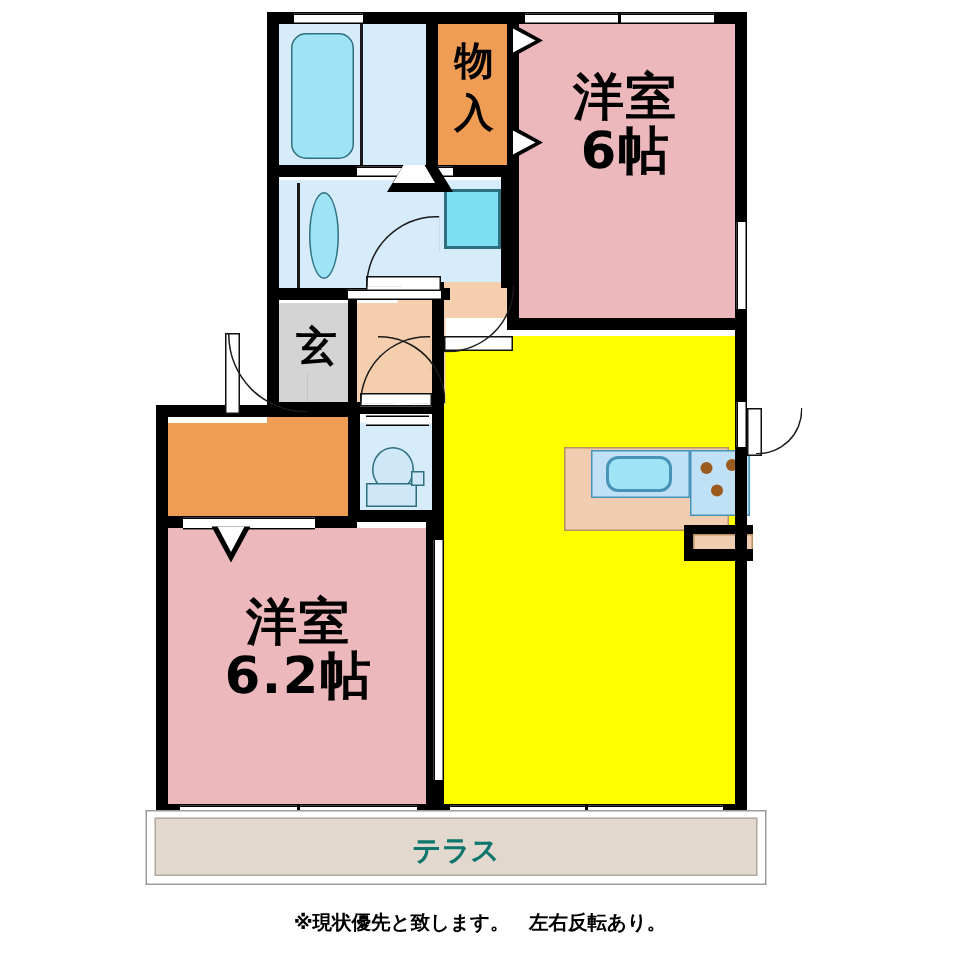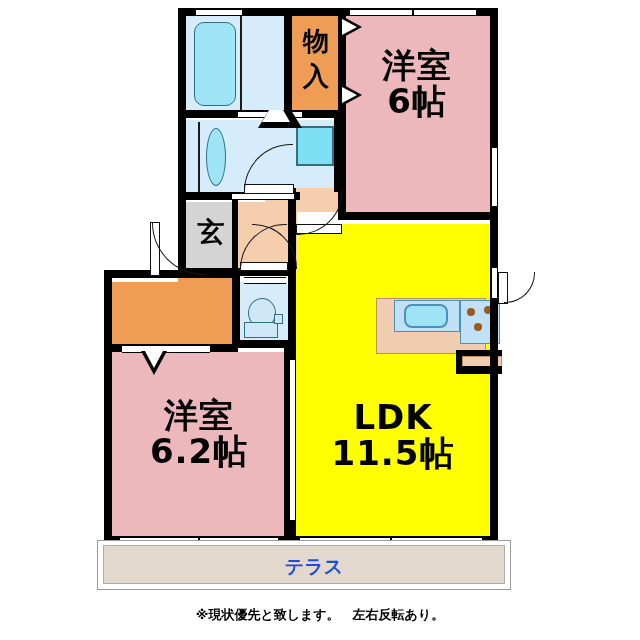--- a/index.html
+++ b/index.html
@@ -35,22 +35,22 @@
   .sinkoval{border:1.5px solid #2e6f80;border-radius:50%;background:#9fe4f5;}
   .washer{border:2px solid #2e6f80;background:#7fe0f5;}
   .toiletbowl{border:1.5px solid #2e6f80;border-radius:50%;background:#cfe8f7;}
   .toilettank{border:1.5px solid #2e6f80;background:#cfe8f7;}
   .ksink{border:2px solid #4a93b8;border-radius:8px;background:#9fe4f5;}
   .burner{position:absolute;border-radius:50%;background:#9c5a1e;}
 
   
   .terrace-outer{position:absolute;border:1.5px solid #9a9a9a;background:#ffffff;}
   .terrace-inner{position:absolute;border:1px solid #b3aaa2;background:#e2d8ce;}
-  .terrace-lbl{position:absolute;width:100%;text-align:center;color:#1d4ed8;
-      font-family:"DejaVu Sans","Liberation Sans",sans-serif;font-weight:700;margin-left:10px;}
+  .terrace-lbl{position:absolute;width:100%;text-align:center;color:#0f766e;
+      font-family:"DejaVu Sans","Liberation Sans",sans-serif;font-weight:700;}
 
   .note{position:absolute;left:0;width:640px;text-align:center;color:#000;
       font-family:"DejaVu Sans","Liberation Sans",sans-serif;font-weight:700;}
 </style>
 </head>
 <body>
 
 <div id="stage">
 
   <div class="room" style="left:296px;top:224px;width:196px;height:316px;background:#FFFF00;"></div>
@@ -181,22 +181,20 @@
 
   <div class="tri-d" style="left:141px;top:351px;"></div>
   <div class="tri-d-in" style="left:145px;top:351px;"></div>
 
   <div class="lbl" style="left:352px;top:48px;width:130px;font-size:34px;letter-spacing:1px;">洋室
 6帖</div>
 
   <div class="lbl" style="left:114px;top:398px;width:170px;font-size:34px;letter-spacing:1px;">洋室
 6.2帖</div>
 
-  <div class="lbl" style="left:300px;top:400px;width:186px;font-size:34px;letter-spacing:1px;">LDK
-11.5帖</div>
 
   <div class="lbl" style="left:292px;top:24px;width:48px;font-size:26px;line-height:1.35;">物
 入</div>
 
 
   <div class="lbl" style="left:186px;top:218px;width:50px;font-size:27px;">玄</div>
 
   <div class="terrace-outer" style="left:97px;top:540px;width:412px;height:48px;"></div>
   <div class="terrace-inner" style="left:103px;top:545px;width:400px;height:37px;">
     <div class="terrace-lbl" style="top:8px;font-size:19px;">テラス</div>

